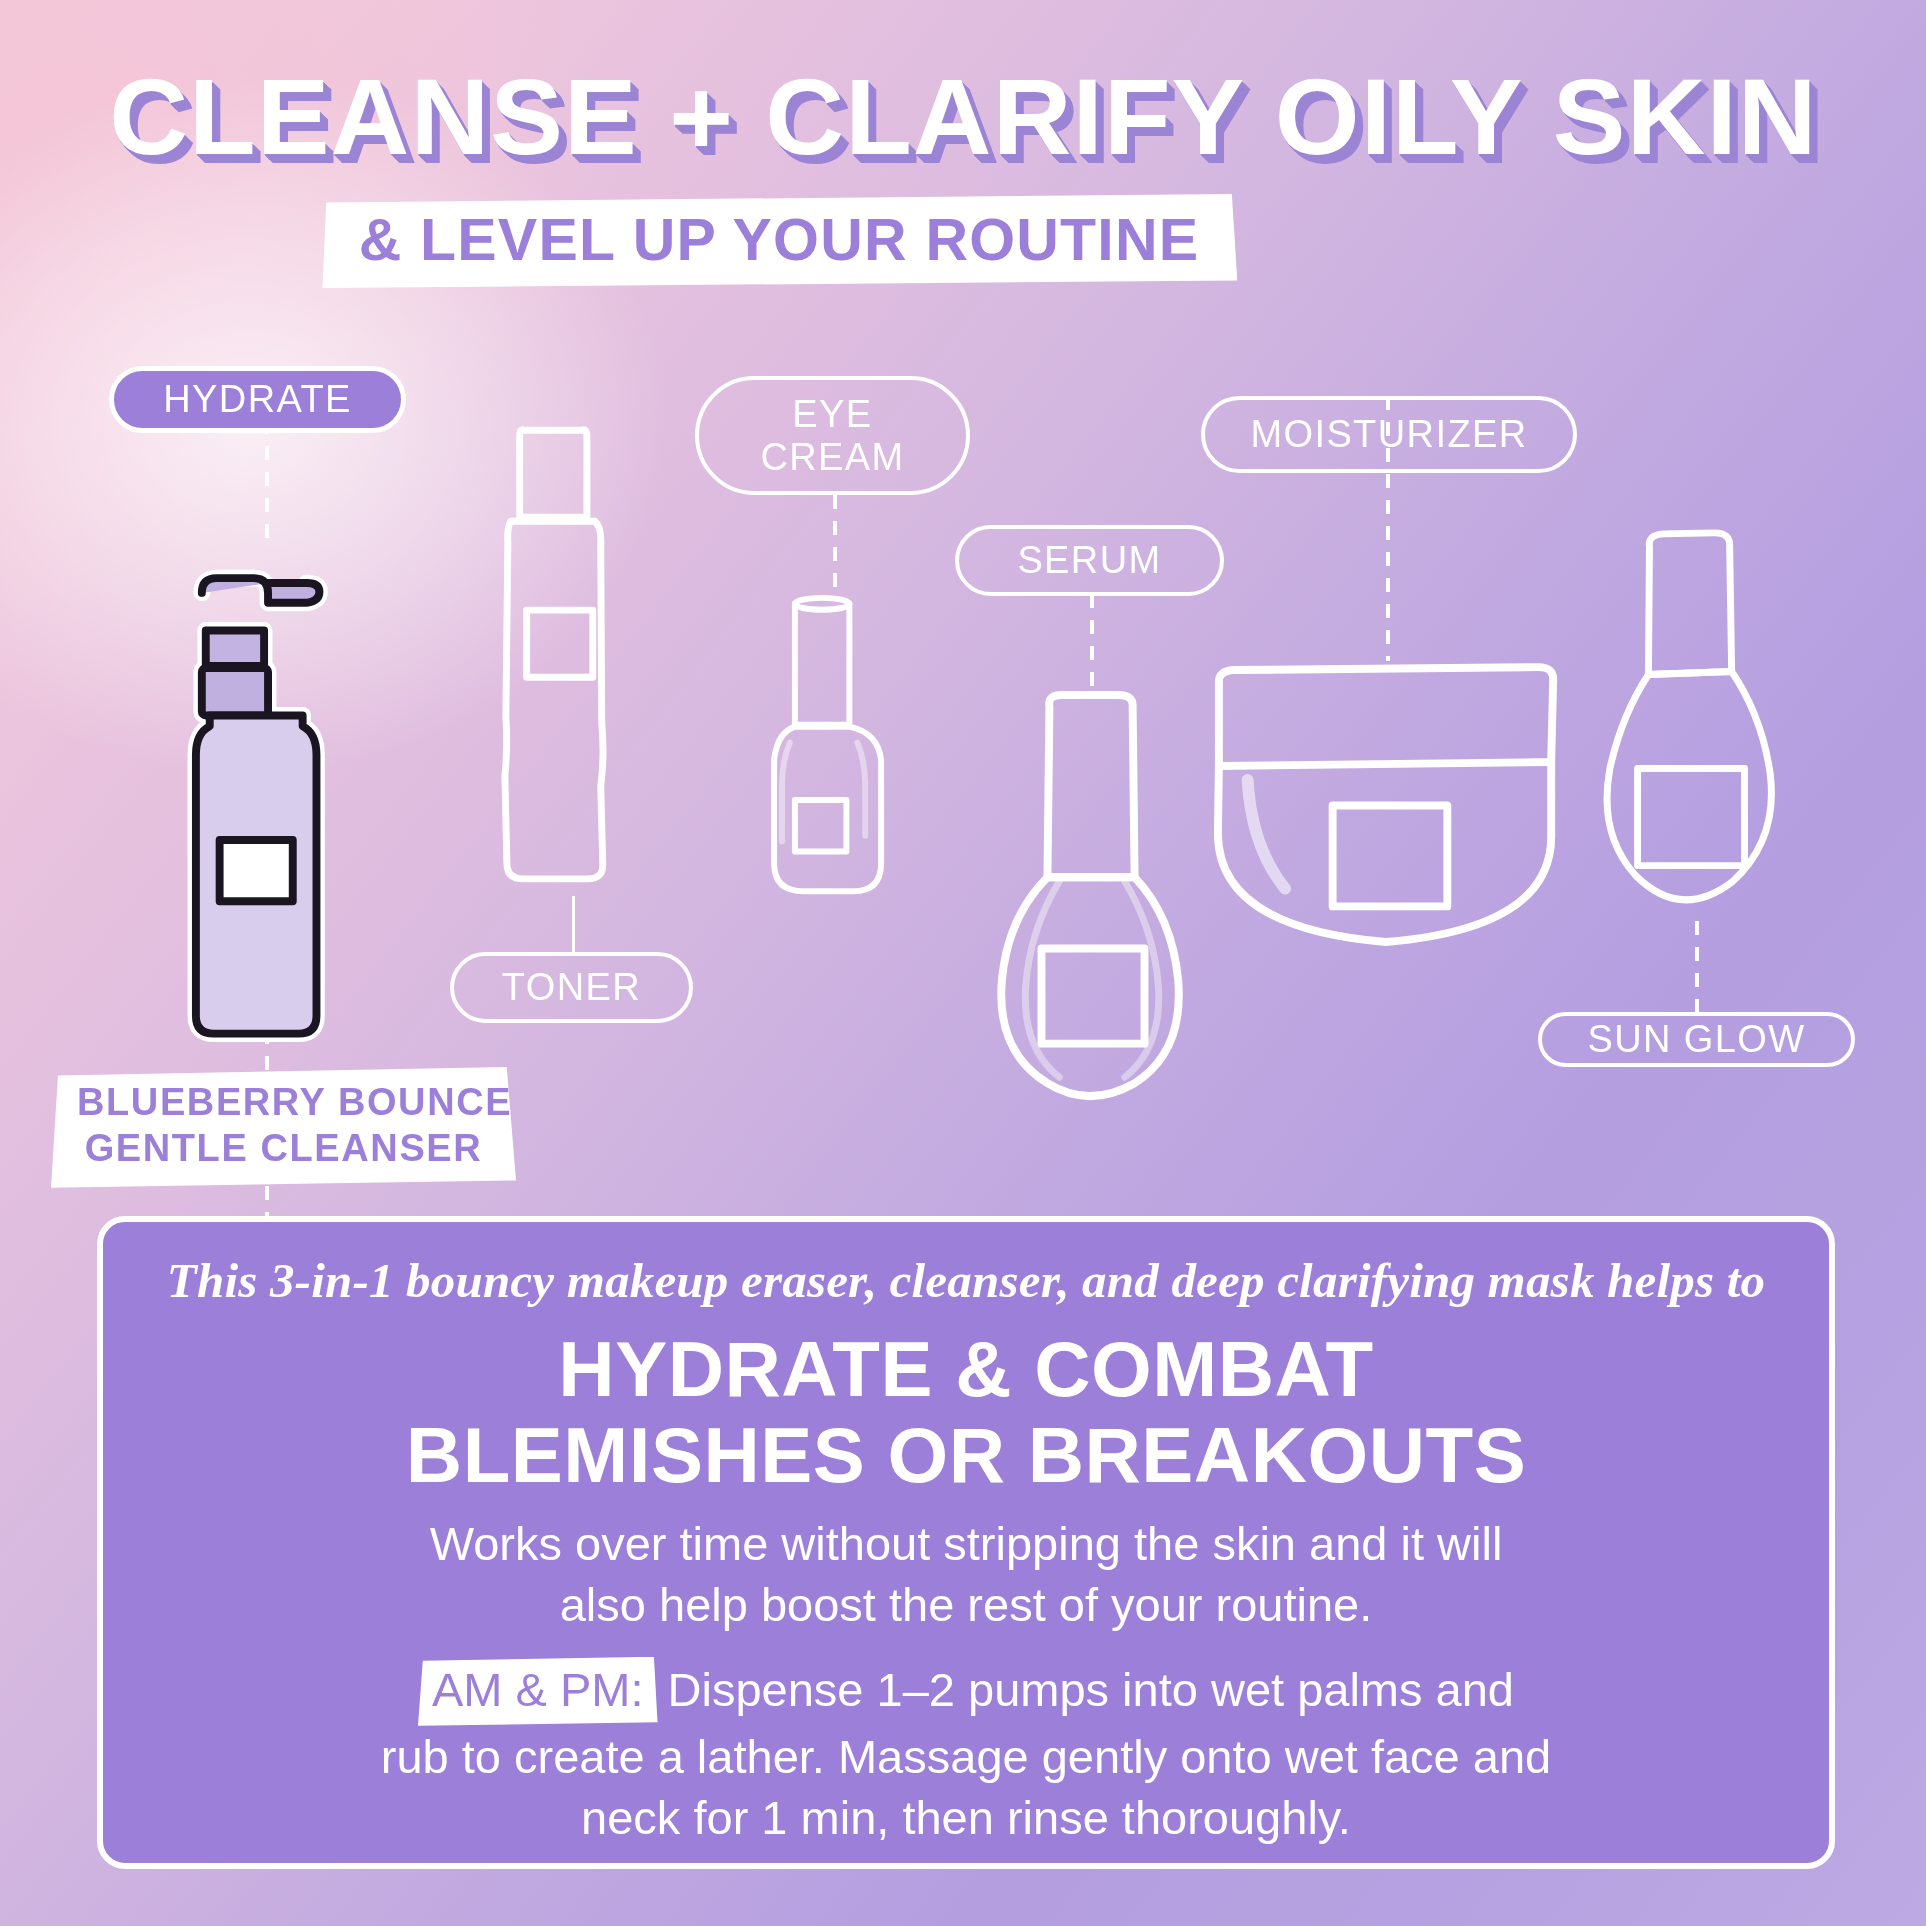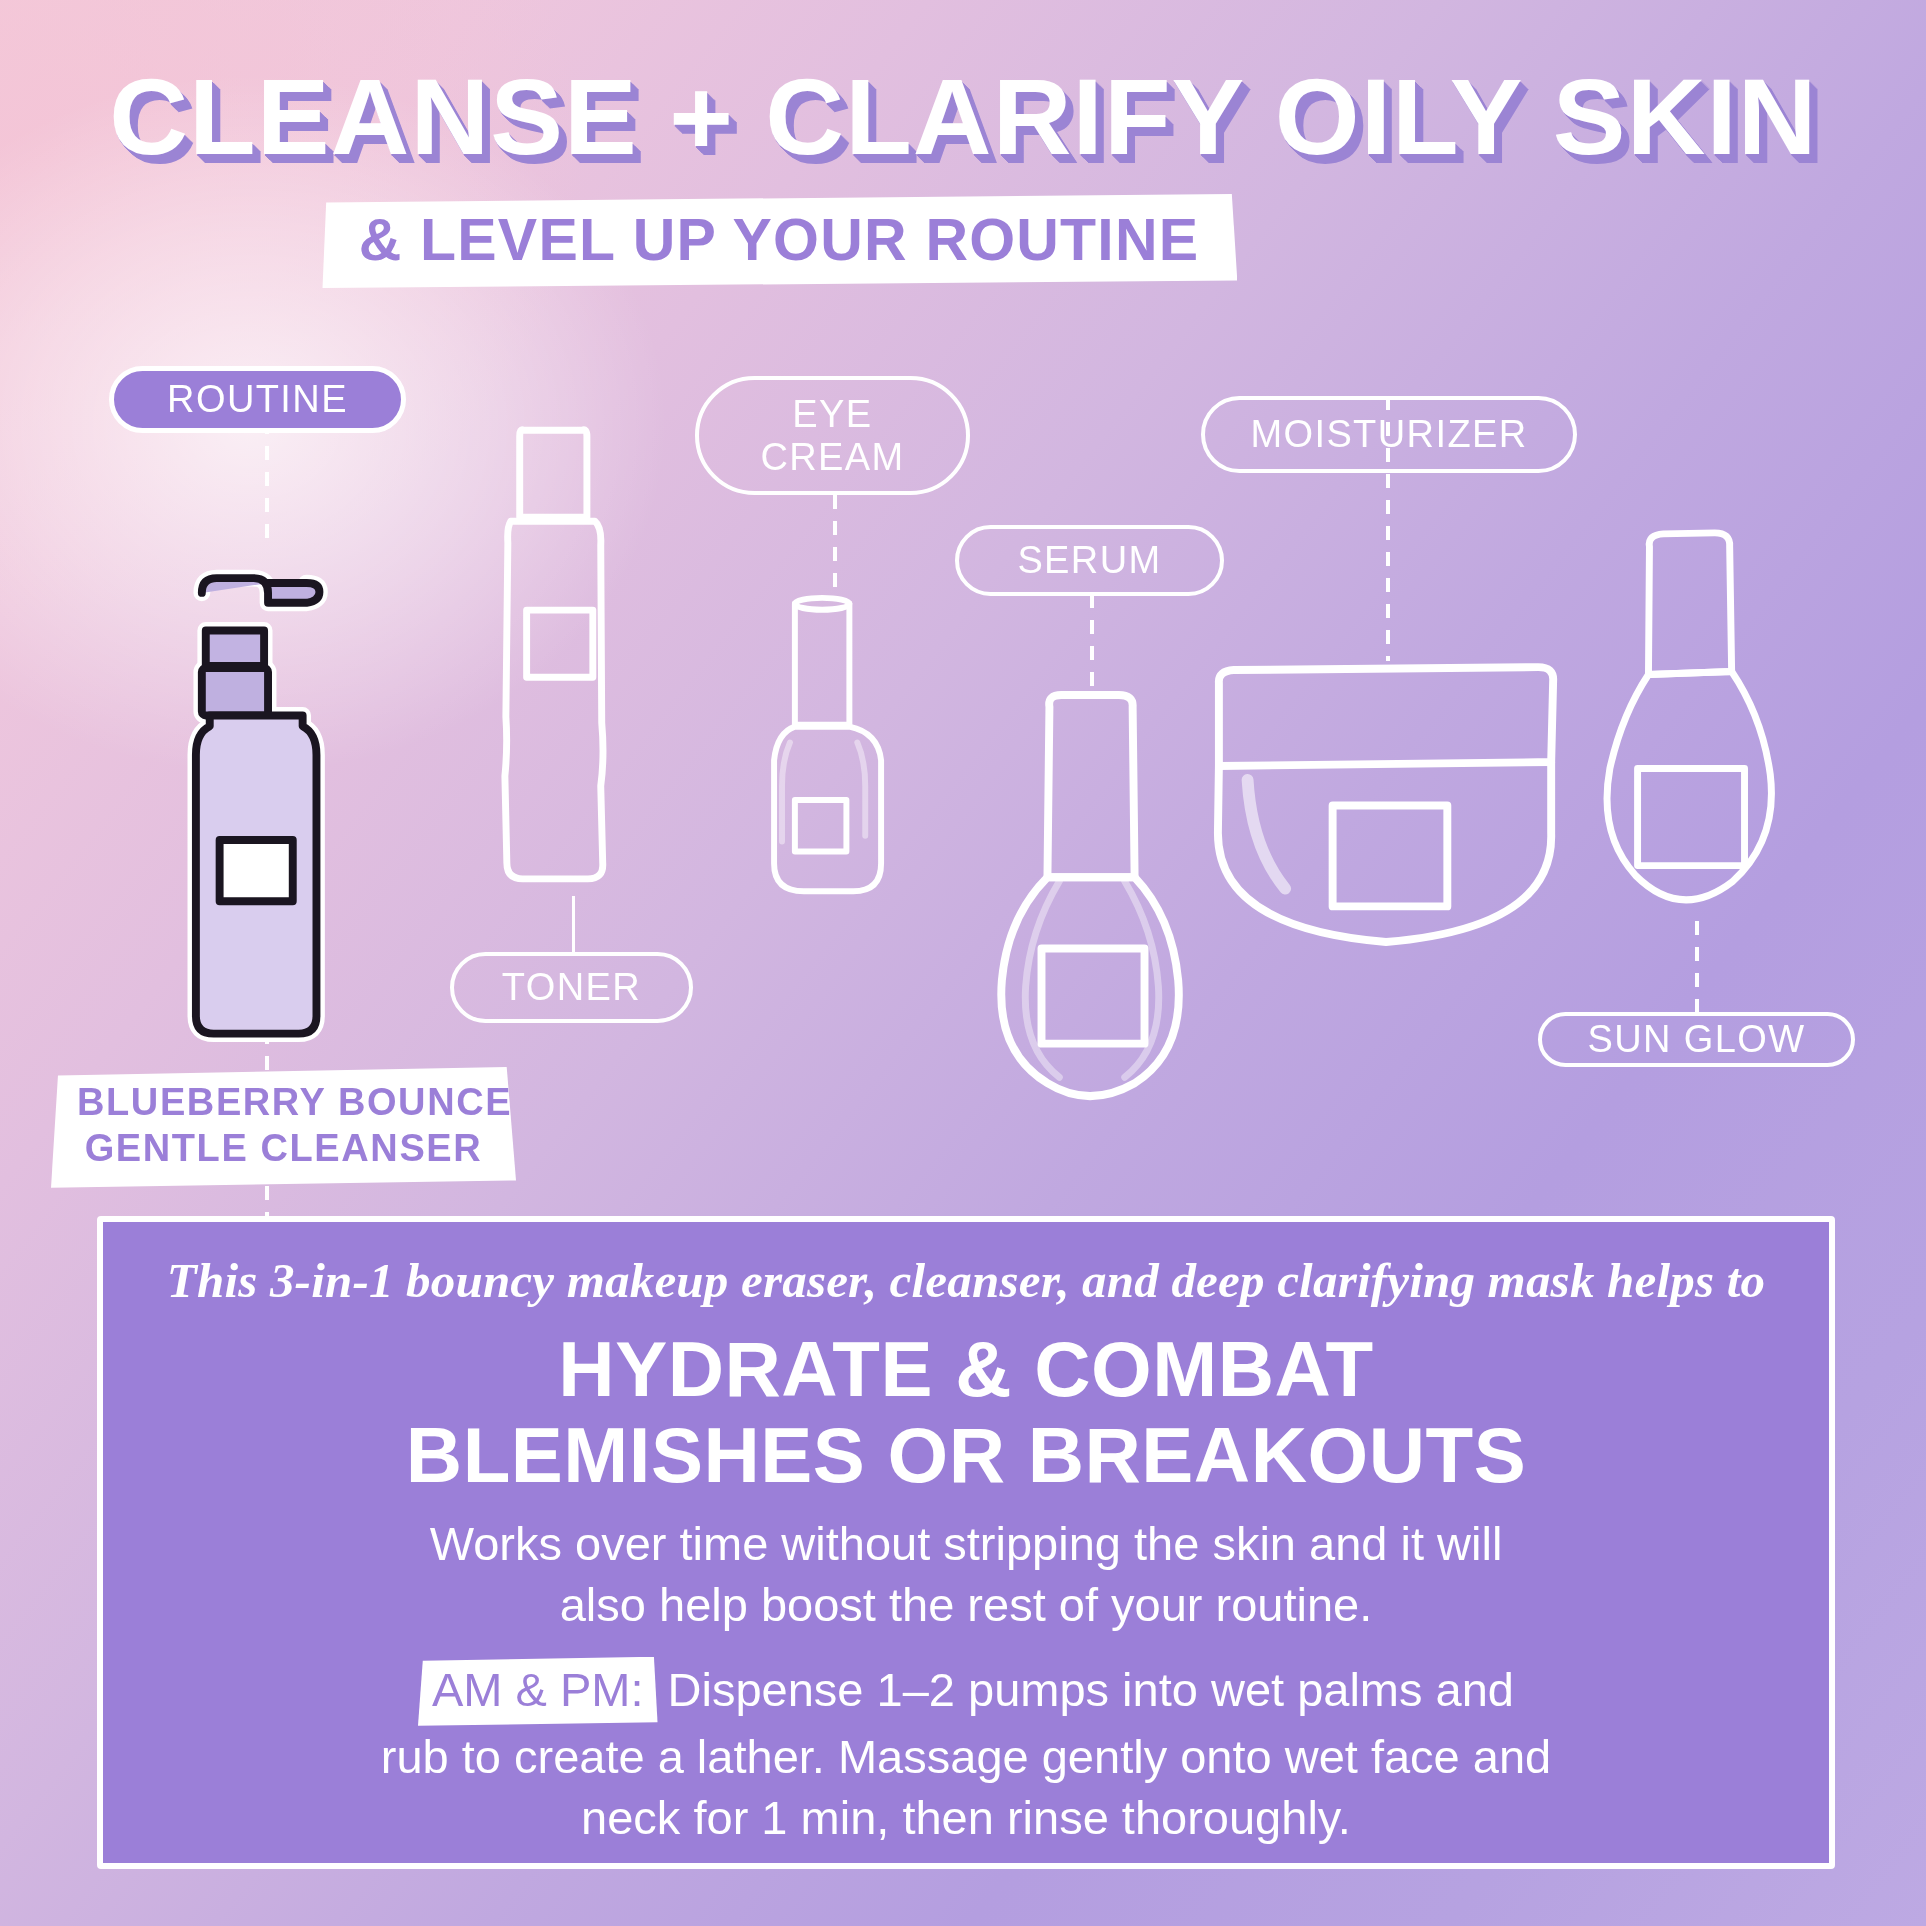--- a/index.html
+++ b/index.html
@@ -142,21 +142,21 @@
 
   
   .infobox {
     position: absolute;
     left: 97px;
     top: 1216px;
     width: 1738px;
     height: 653px;
     background: #9b7fd8;
     border: 6px solid #ffffff;
-    border-radius: 4px;
+    border-radius: 28px;
     padding: 30px 55px 28px 55px;
     text-align: center;
   }
   .intro-italic {
     font-family: "Liberation Serif", serif;
     font-style: italic;
     font-weight: bold;
     font-size: 49px;
     letter-spacing: 0.2px;
     color: #ffffff;
@@ -214,21 +214,21 @@
 
   <div class="connector" style="left:265px; top:420px; height:129px;"></div>
   <div class="connector-solid" style="left:572px; top:896px; height:57px;"></div>
   <div class="connector" style="left:833px; top:495px; height:95px;"></div>
   <div class="connector" style="left:1090px; top:594px; height:99px;"></div>
   <div class="connector" style="left:1386px; top:396px; height:265px;"></div>
   <div class="connector" style="left:1695px; top:921px; height:91px;"></div>
   <div class="connector" style="left:265px; top:1030px; height:188px;"></div>
 
   <div class="pill pill-filled" style="left:109px; top:366px; width:297px; height:67px; font-size:38px;">
-    <span>ROUTINE</span>
+    <span>HYDRATE</span>
   </div>
 
   <div class="pill pill-outline" style="left:450px; top:952px; width:243px; height:71px; font-size:38px;">
     <span>TONER</span>
   </div>
 
   <div class="pill pill-outline" style="left:695px; top:376px; width:275px; height:119px; font-size:38px; line-height:1.12;">
     <span>EYE
 CREAM</span>
   </div>

